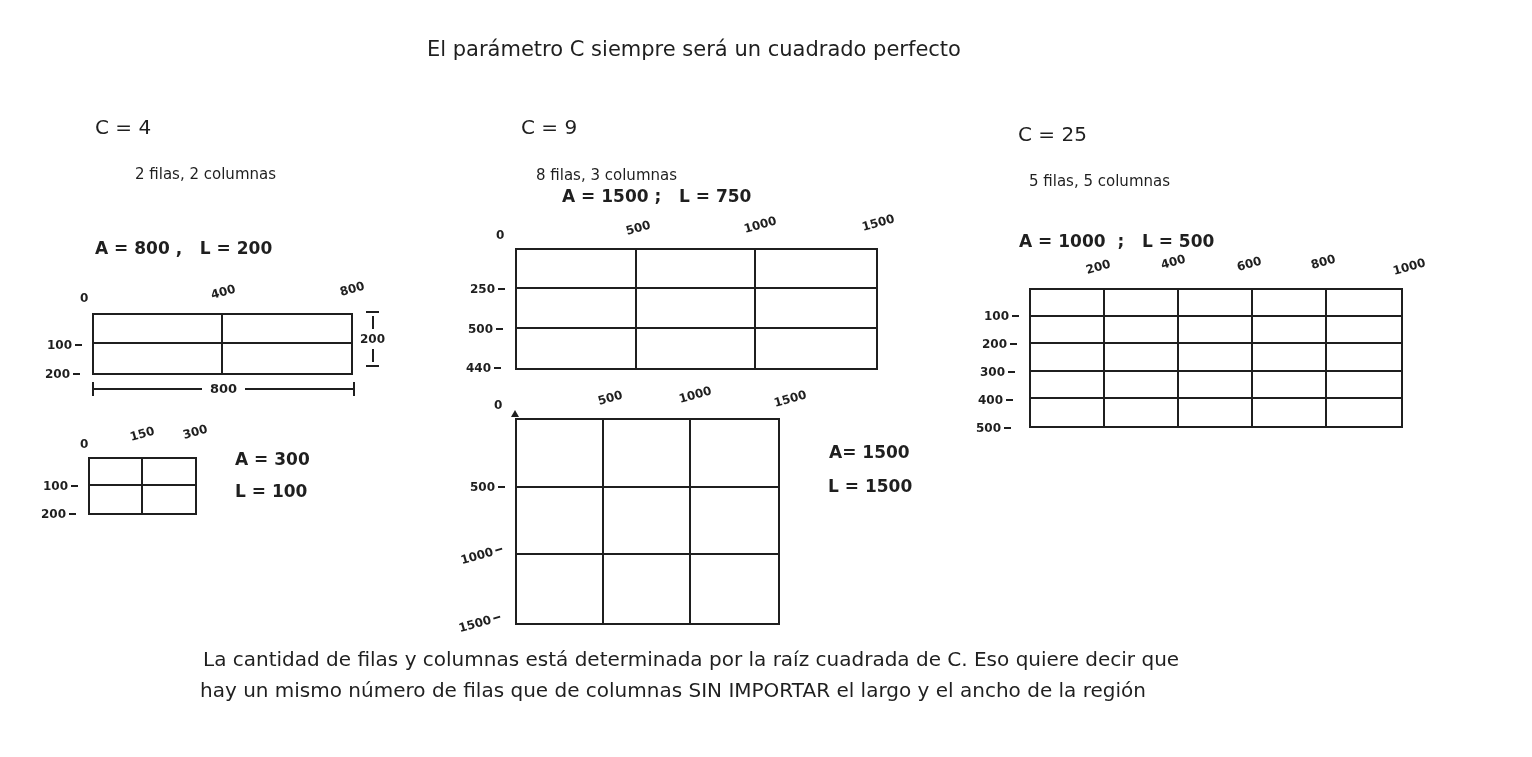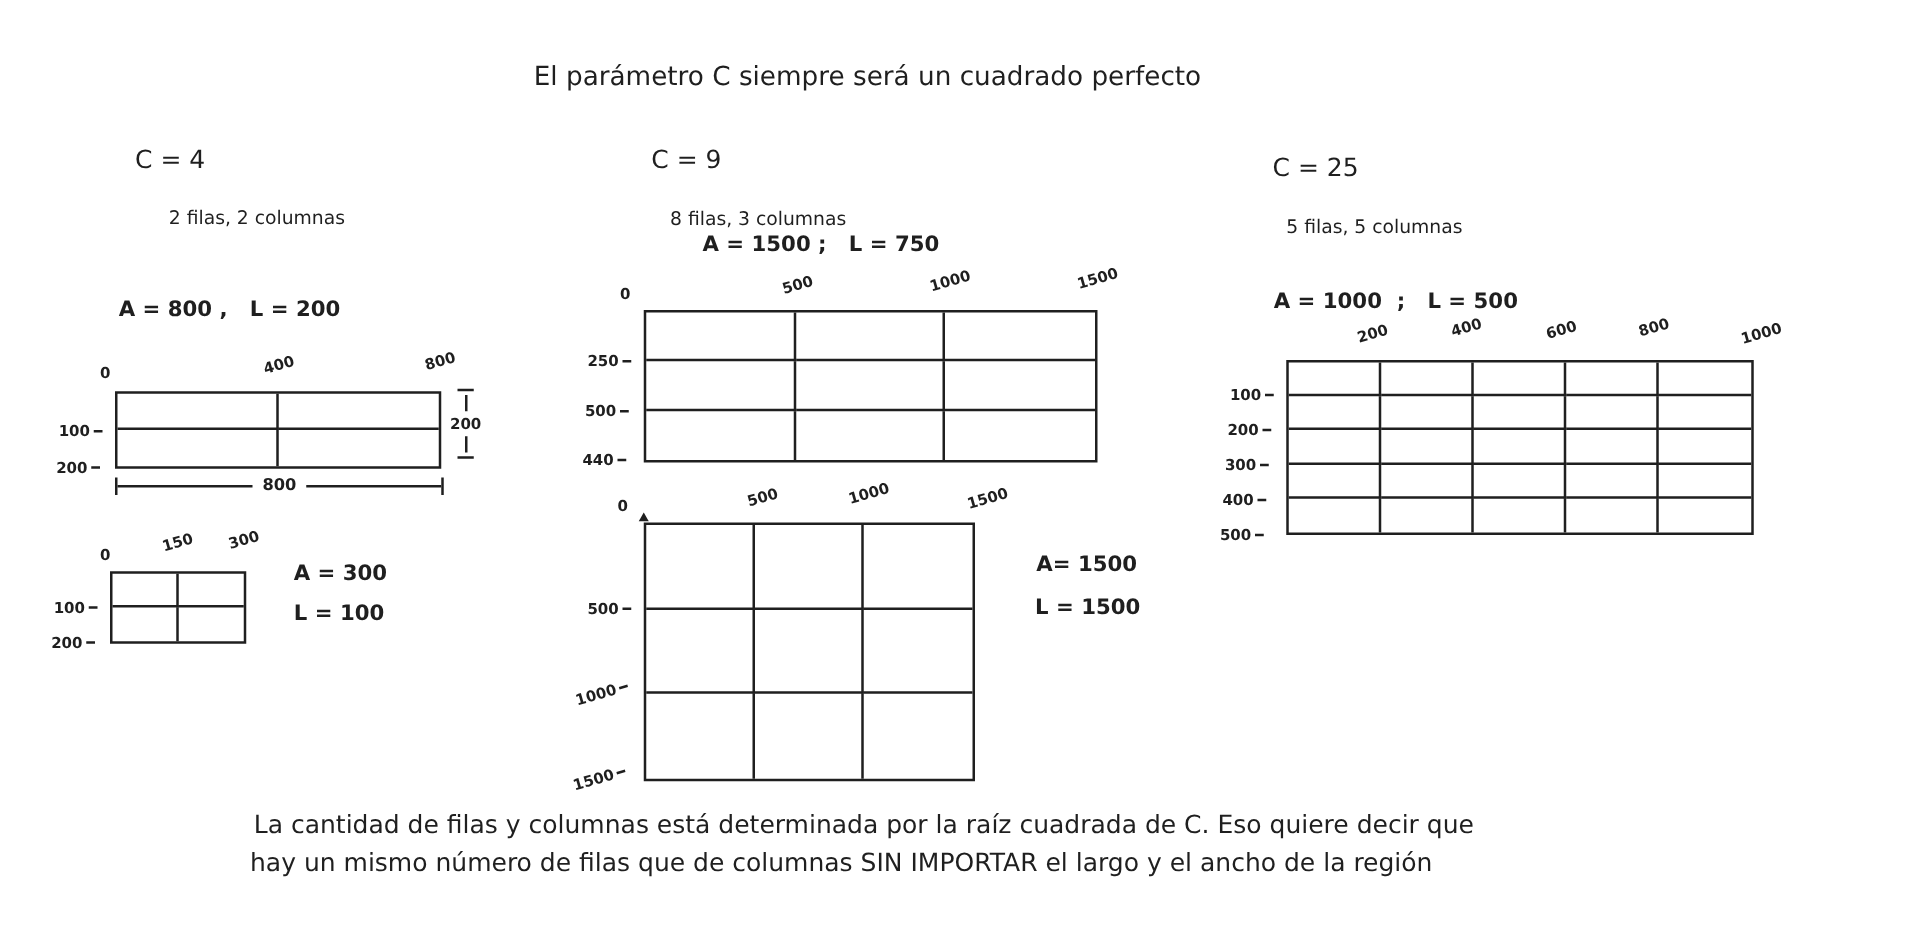--- a/index.html
+++ b/index.html
@@ -1,21 +1,21 @@
 <!DOCTYPE html>
 <html style="--ink: #1f1f1f;"><head>
 <meta charset="utf-8">
 <style>
   html,body{margin:0;padding:0;background:#fff;}
   .canvas{
     position:relative;width:1532px;height:757px;background:#fff;overflow:hidden;
     font-family:"DejaVu Sans",sans-serif;color:var(--ink,#1f1f1f);
   }
   .txt{position:absolute;white-space:pre;line-height:1.2;}
-  .title{font-size:21px;margin-top:12px;}
+  .title{font-size:21px;}
   .c-label{font-size:20px;}
   .rowscols{font-size:15px;}
   .params{font-size:17px;font-weight:bold;}
   .side{font-size:17px;font-weight:bold;}
   .footer{font-size:20px;}
   .grid{position:absolute;border:2px solid var(--ink,#1f1f1f);box-sizing:border-box;background:transparent;}
   .grid .cell{box-sizing:border-box;}
   .alab{position:absolute;font-size:12px;font-weight:bold;white-space:pre;transform-origin:left bottom;}
   .tilt{transform:rotate(-16deg);}
   .llab{position:absolute;font-size:12px;font-weight:bold;width:40px;text-align:right;white-space:nowrap;}
@@ -30,21 +30,21 @@
   .hdim .dlab{font-size:13px;font-weight:bold;padding:0 8px;}
   .axis-arrow{position:absolute;width:0;height:0;border-left:4px solid transparent;border-right:4px solid transparent;border-bottom:7px solid var(--ink,#1f1f1f);}
 </style>
 </head>
 <body style="background: rgb(255, 255, 255);">
 
 <div class="canvas">
 
   <div class="txt title" style="left:427px;top:37px;">El parámetro C siempre será un cuadrado perfecto</div>
 
-  <div class="txt c-label" style="left:108px;top:115px;">C = 4</div>
+  <div class="txt c-label" style="left:95px;top:115px;">C = 4</div>
   <div class="txt rowscols" style="left:135px;top:165px;">2 filas, 2 columnas</div>
   <div class="txt params" style="left:95px;top:238px;">A = 800 ,   L = 200</div>
 
   <div class="grid" style="left: 92px; top: 313px; width: 261px; height: 62px; display: grid; grid-template-columns: repeat(2, 1fr); grid-template-rows: repeat(2, 1fr);">
       <div class="cell" style="border-right: 2px solid rgb(31, 31, 31); border-bottom: 2px solid rgb(31, 31, 31);"></div>
       <div class="cell" style="border-bottom: 2px solid rgb(31, 31, 31);"></div>
       <div class="cell" style="border-right: 2px solid rgb(31, 31, 31);"></div>
       <div class="cell"></div>
     </div>
   <span class="alab" style="left:80px;top:291px;">0</span>

